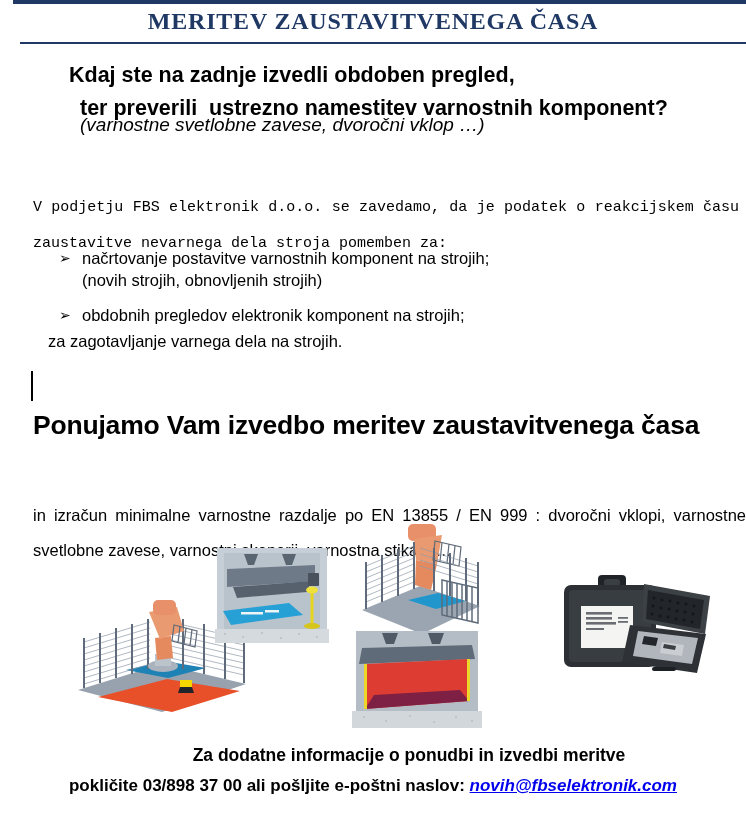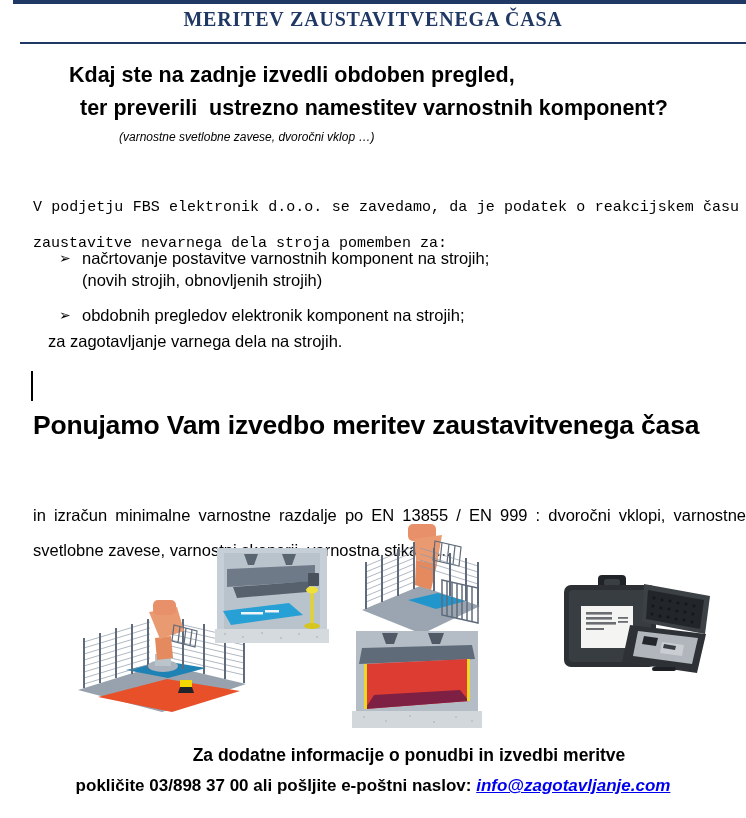--- a/index.html
+++ b/index.html
@@ -3,28 +3,28 @@
 <meta charset="utf-8">
 <style>
   html,body { margin:0; padding:0; background:#fff; }
   .page {
     position:relative; width:746px; height:818px; background:#ffffff;
     font-family:"Liberation Sans", sans-serif; color:#000; overflow:hidden;
   }
   .top-bar { position:absolute; left:13px; top:0; width:733px; height:4px; background:var(--accent,#1f3864); }
   .title {
     position:absolute; left:0; top:8px; width:100%; text-align:center;
-    font-family:"Liberation Serif", serif; font-weight:bold; font-size:20px;
+    font-family:"Liberation Serif", serif; font-weight:bold; font-size:24px;
     letter-spacing:0.8px; color:var(--accent,#1f3864);
   }
   .title-rule { position:absolute; left:20px; top:42px; width:726px; height:2px; background:var(--accent,#1f3864); }
 
   .q1 { position:absolute; left:33px; top:63px;  font-size:21.5px; font-weight:bold; white-space:pre-wrap;margin-left:36px; }
   .q2 { position:absolute; left:80px; top:96px;  font-size:21.5px; font-weight:bold; white-space:pre-wrap; }
-  .q-note { position:absolute; left:80px; top:130px; font-size:12px; font-style:italic;margin-left:39px; }
+  .q-note { position:absolute; left:80px; top:114px; font-size:19px; font-style:italic; }
 
   .intro { position:absolute; left:33px; top:190px; width:706px; font-size:15px; line-height:36px; text-align:justify;font-family:Liberation Mono, monospace; }
 
   .bullets { position:absolute; left:59px; top:247px; width:660px; }
   .bullet { display:flex; margin-bottom:13px; }
   .bullet-marker { width:23px; font-size:14px; line-height:22px; flex:0 0 23px; }
   .bullet-body { font-size:16.5px; line-height:22px; }
 
   .closing { position:absolute; left:33px; top:332px; font-size:16.5px;margin-left:15px; }
   .cursor  { position:absolute; left:31px; top:371px; width:2px; height:30px; background:#000; }
@@ -284,16 +284,16 @@
       <polygon points="80,61 140,68 134,94 75,86" fill="#b0b6bb"></polygon>
       <polygon points="86,66 100,68 98,76 84,74" fill="#23272b"></polygon>
       <polygon points="104,72 126,75 124,86 102,83" fill="#caced2"></polygon>
       <polygon points="106,74 118,76 117,80 105,78" fill="#3a3f44"></polygon>
       <rect x="94" y="97" width="24" height="4" rx="2" fill="#1d2125"></rect>
     </svg>
   </div>
 
   <div class="footer1">Za dodatne informacije o ponudbi in izvedbi meritve</div>
   <div class="footer2">
-    <span>pokličite 03/898 37 00 ali pošljite e-poštni naslov: </span><a href="#">info@zagotavljanje.com</a>
+    <span>pokličite 03/898 37 00 ali pošljite e-poštni naslov: </span><a href="#">novih@fbselektronik.com</a>
   </div>
 
 </div>
 
 </body></html>

